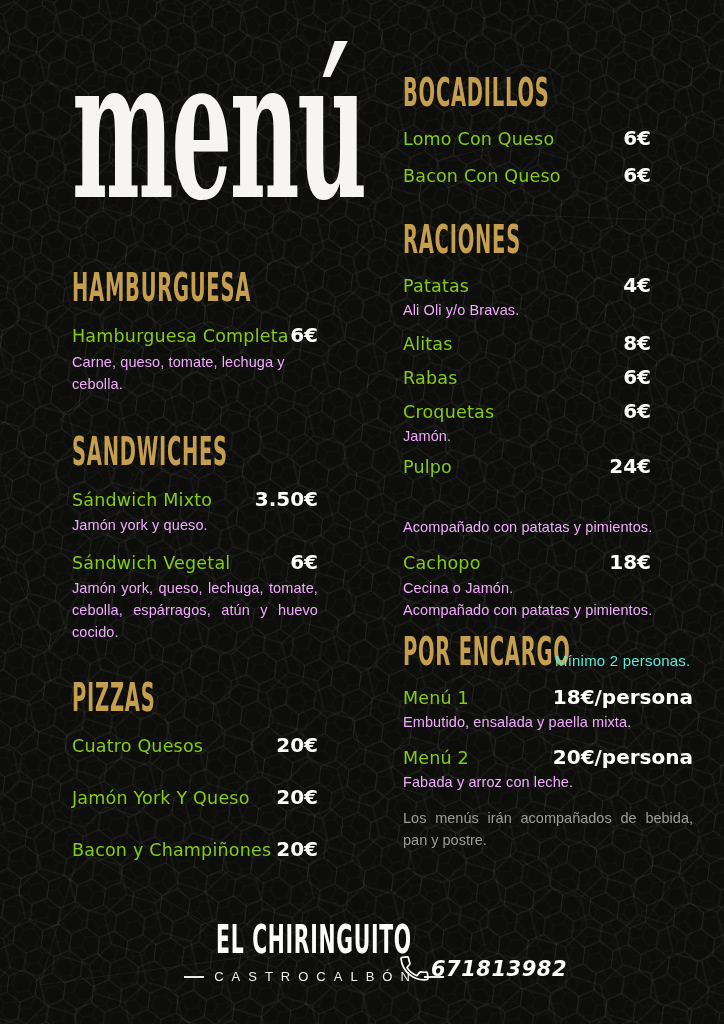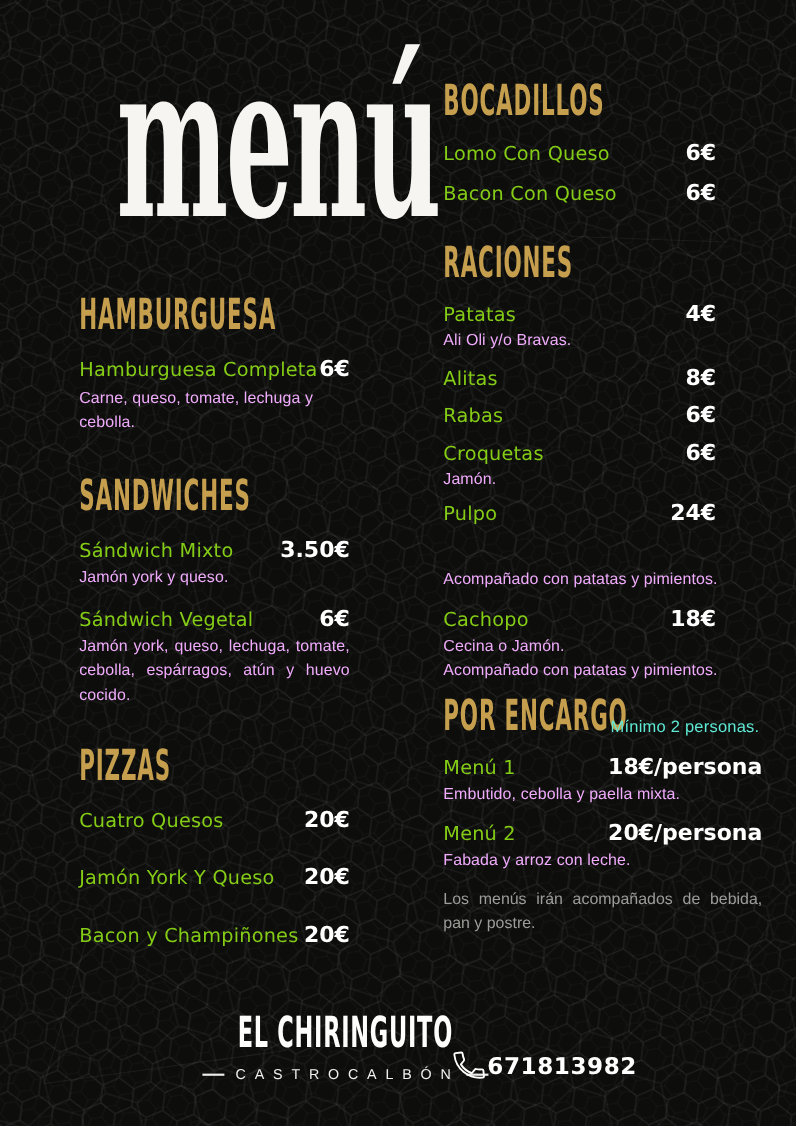--- a/index.html
+++ b/index.html
@@ -10,21 +10,21 @@
     -webkit-font-smoothing:antialiased;
   }
   .bg{position:absolute;left:0;top:0;width:724px;height:1024px;}
 
   
   .col{position:absolute;}
   .col-left{left:72px;top:46px;width:246px;}
   .col-right{left:403px;top:80px;width:290px;}
 
   
-  .menu-title{margin-top:20px;height:160px;position:relative;margin-left:34px;}
+  .menu-title{margin-top:20px;height:160px;position:relative;}
   .menu-title .t{
     display:inline-block;font-family:"DejaVu Serif",serif;font-weight:700;
     font-size:160px;line-height:160px;color:#f6f5f1;white-space:nowrap;
     transform:scale(.60,1.22);transform-origin:left bottom;letter-spacing:-4px;
   }
 
   
   .sec-title{height:32px;display:flex;align-items:flex-end;position:relative;margin:0;}
   .sec-title .t{
     display:inline-block;font-weight:700;font-size:26px;line-height:26px;
@@ -57,21 +57,21 @@
   .footer{position:absolute;left:0;top:926px;width:628px;height:98px;}
   .brand-wrap{text-align:center;height:40px;line-height:40px;}
   .brand{
     display:inline-block;font-family:"DejaVu Sans",sans-serif;font-weight:700;
     font-size:30px;line-height:40px;color:#fdfdfb;letter-spacing:1px;white-space:nowrap;
     transform:scale(.68,1.3);transform-origin:center bottom;
   }
   .loc-row{display:flex;justify-content:center;align-items:center;gap:6px;margin-top:3px;}
   .dash{width:20px;height:2px;background:#ececea;}
   .loc{font-size:13px;font-weight:400;color:#f0f0ec;letter-spacing:8px;text-indent:4px;white-space:nowrap;}
-  .phone{position:absolute;right:49px;top:26px;display:flex;align-items:center;}
+  .phone{position:absolute;right:61px;top:26px;display:flex;align-items:center;font-style:italic;}
   .ph-num{font-family:"DejaVu Sans",sans-serif;font-weight:700;font-size:21px;color:#ffffff;letter-spacing:.5px;}
 </style>
 </head>
 <body>
 
 <div class="page">
 
   <svg class="bg" viewBox="0 0 724 1024" aria-hidden="true">
     <defs>
       <pattern id="hexA" width="34.64" height="60" patternUnits="userSpaceOnUse" patternTransform="rotate(7) scale(0.82)">
@@ -208,21 +208,21 @@
 
     <section class="mt18">
       <h2 class="sec-title">
         <span class="t">POR ENCARGO</span>
         <span class="subtitle">Mínimo 2 personas.</span>
       </h2>
       <div class="row mt14">
         <span class="name">Menú 1</span>
         <span class="price">18€/persona</span>
       </div>
-      <p class="desc mt2">Embutido, cebolla y paella mixta.</p>
+      <p class="desc mt2">Embutido, ensalada y paella mixta.</p>
       <div class="row mt12">
         <span class="name">Menú 2</span>
         <span class="price">20€/persona</span>
       </div>
       <p class="desc mt2">Fabada y arroz con leche.</p>
       <p class="note">Los menús irán acompañados de bebida, pan y postre.</p>
     </section>
   </div>
 
   <footer class="footer">

